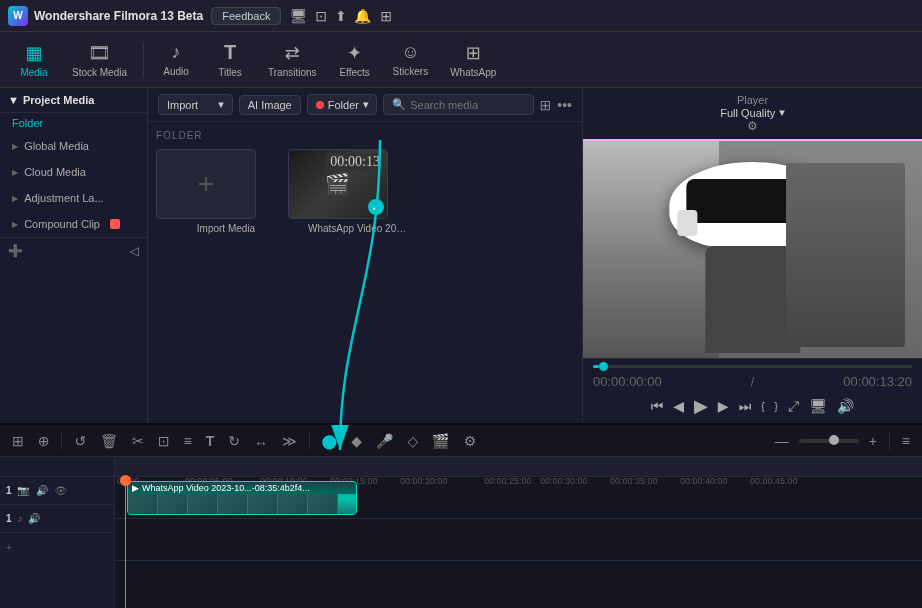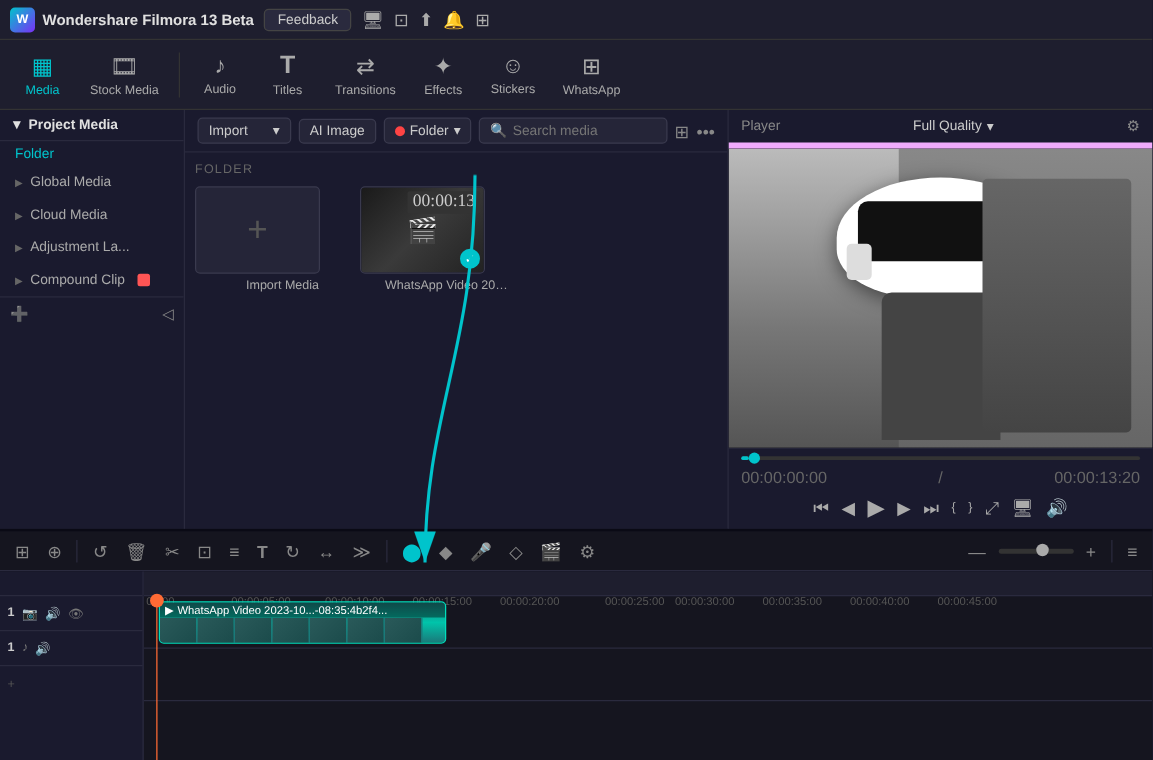--- a/index.html
+++ b/index.html
@@ -318,21 +318,22 @@
       border-left: 1px solid #2a2a3e;
       display: flex;
       flex-direction: column;
       flex-shrink: 0;
     }
     .player-header {
       display: flex;
       align-items: center;
       justify-content: space-between;
       padding: 6px 10px;
-      border-bottom: 5px solid #f0abfc;
+      border-bottom: 2px solid #f0abfc;
+      flex-direction: column;
     }
     .player-label {
       font-size: 11px;
       color: #888;
     }
     .quality-select {
       display: flex;
       align-items: center;
       gap: 4px;
       color: #ccc;

